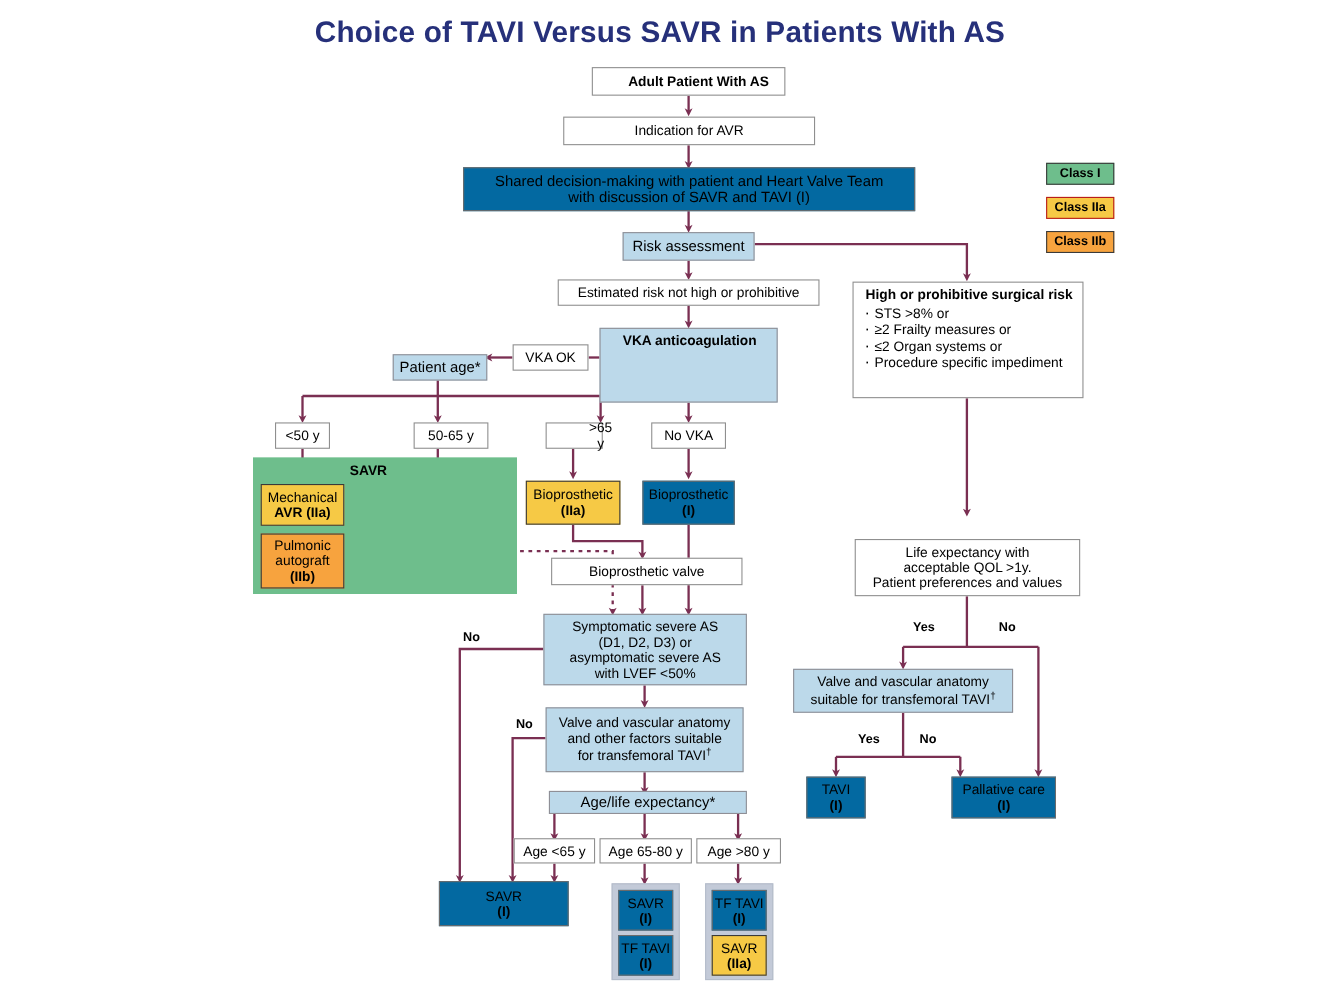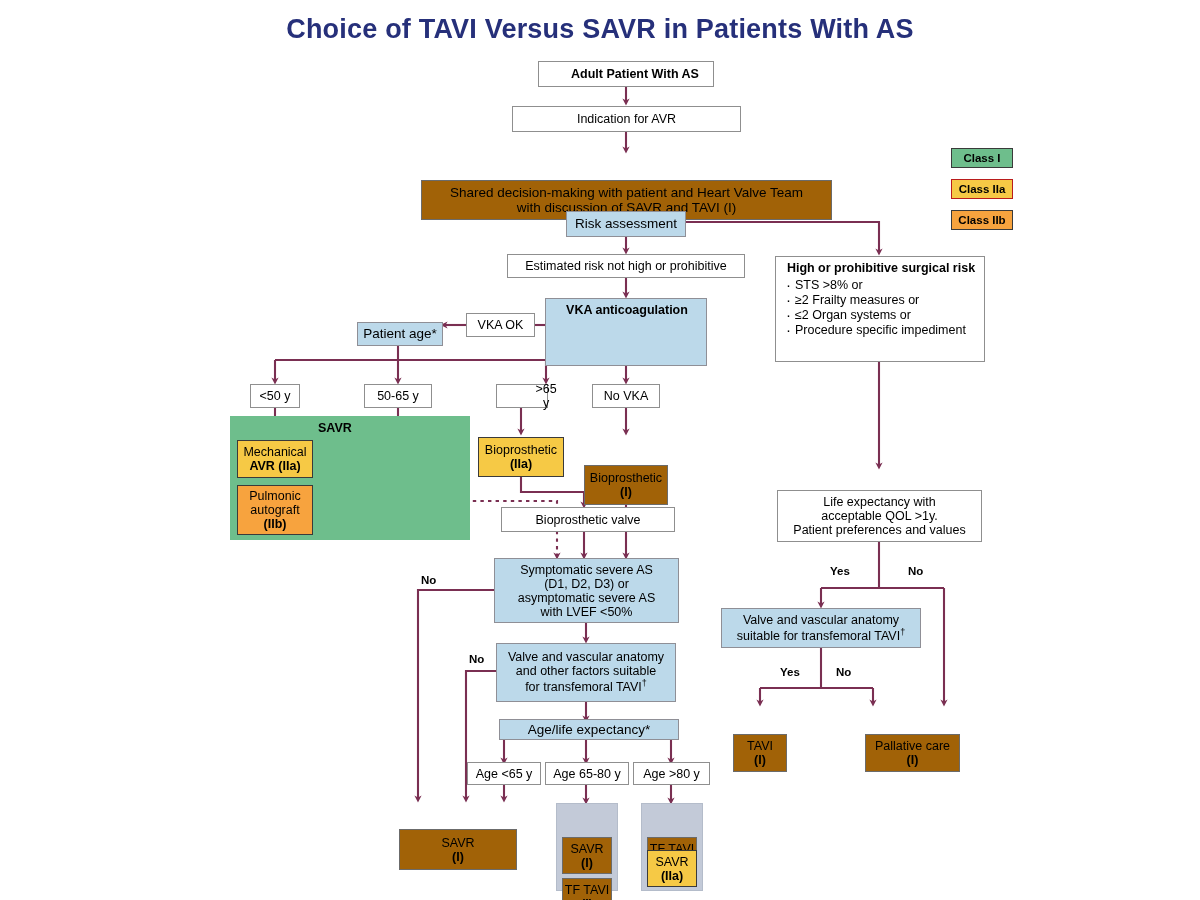--- a/index.html
+++ b/index.html
@@ -16,21 +16,21 @@
     font-size:27px;font-weight:bold;color:#26307a;letter-spacing:.2px;
   }
 
   .node{
     position:absolute;box-sizing:border-box;
     display:flex;flex-direction:column;align-items:center;justify-content:center;
     text-align:center;color:#000;line-height:1.12;
   }
   .white{background:#ffffff;border:1px solid #8f8f8f;}
   .blue{background:#bcd9ea;border:1px solid #8f8f96;}
-  .green{background:#a16207;border:1px solid #6b6b6b;margin-top:28px;}
+  .green{background:#0369a1;border:1px solid #6b6b6b;}
   .yellow{background:#f6c945;border:1px solid #3a3a3a;}
   .orange{background:#f7a33e;border:1px solid #3a3a3a;}
   .greenpanel{background:#6ebe8c;border:1px solid #6ebe8c;}
   .graypanel{background:#c3cad8;border:1px solid #b4bcca;}
   .fs12{font-size:12.5px;}
   .fs13{font-size:13.5px;}
   .bold{font-weight:bold;}
 
   .legend-box{
     position:absolute;width:62px;height:20px;box-sizing:border-box;
@@ -183,21 +183,21 @@
     <span>VKA OK</span>
   </div>
 
   <div class="node blue fs13" style="left:357px;top:312px;width:86px;height:24px;margin-top:10px;">
     <span>Patient age*</span>
   </div>
 
   <div class="node white fs12" style="left:250px;top:384px;width:50px;height:24px;">
     <span>&lt;50 y</span>
   </div>
-  <div class="node white fs12" style="left:364px;top:384px;width:68px;height:24px;">
+  <div class="node white fs12" style="left:376px;top:384px;width:68px;height:24px;">
     <span>50-65 y</span>
   </div>
   <div class="node white fs12" style="left:496px;top:384px;width:52px;height:24px;padding-left:48px;">
     <span>&gt;65 y</span>
   </div>
   <div class="node white fs12" style="left:592px;top:384px;width:68px;height:24px;">
     <span>No VKA</span>
   </div>
 
   <div class="node greenpanel" style="left:230px;top:416px;width:240px;height:124px;"></div>

